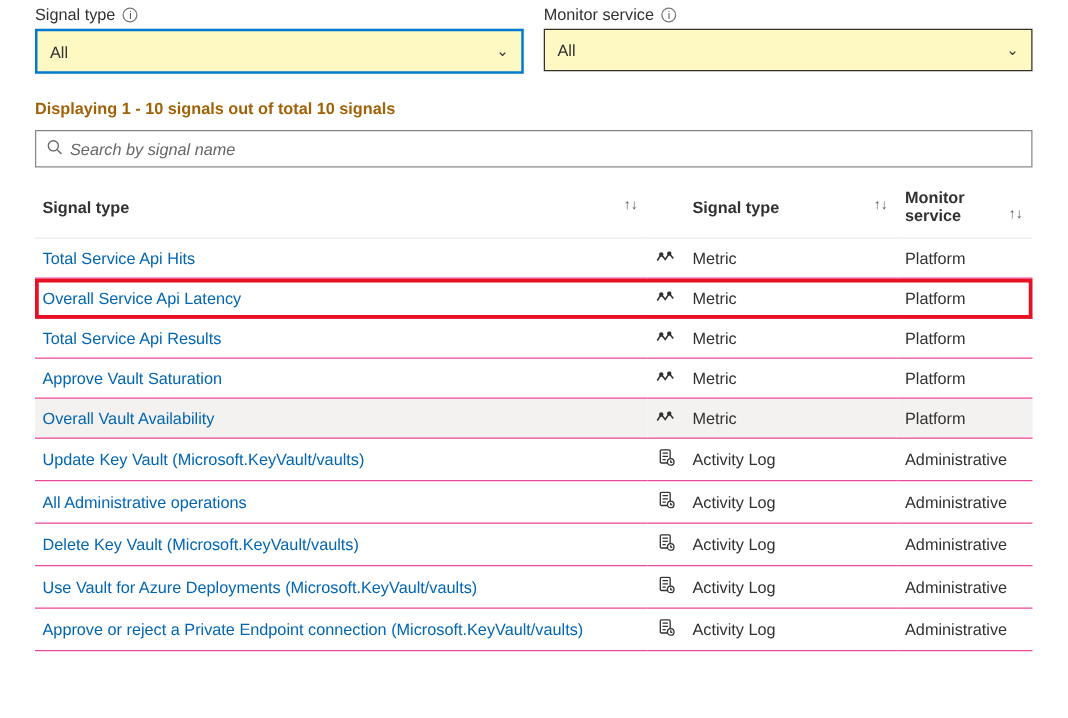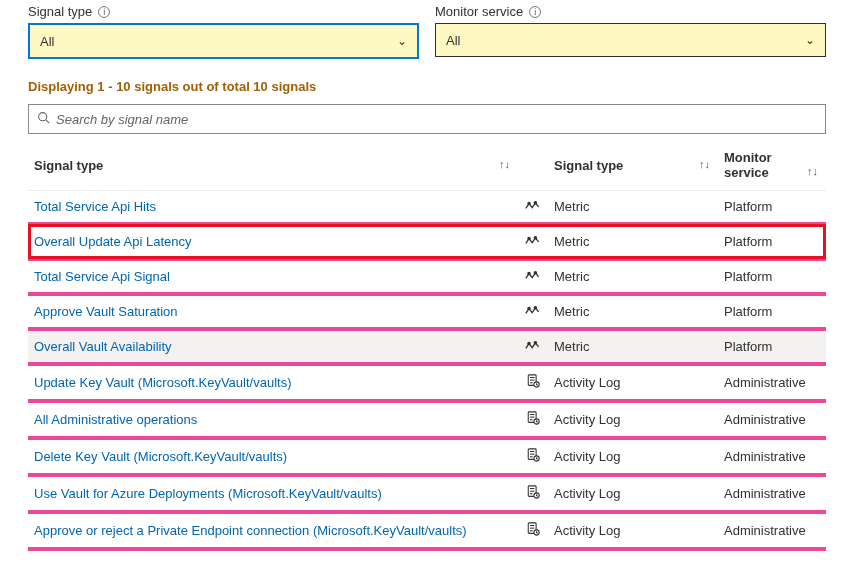--- a/index.html
+++ b/index.html
@@ -17,21 +17,21 @@
     .select-box.active { border: 2px solid #0078d4; }
     .chevron { font-size: 12px; }
     .displaying { font-size: 13px; font-weight: 600; color: #a16207; margin-bottom: 10px; }
     .search-box { display: flex; align-items: center; border: 1px solid #8a8886; height: 30px; padding: 0 8px; margin-bottom: 6px; gap: 6px; }
     .search-icon { font-size: 13px; color: #666; transform: rotate(0deg); }
     .search-input { border: none; outline: none; font-size: 13px; flex: 1; color: #4c1d95; }
     .search-input::placeholder { color: #666; font-style: italic; }
     table.signals { width: 100%; border-collapse: collapse; font-size: 13px; }
     table.signals th { text-align: left; font-weight: 600; color: #323130; padding: 10px 8px 10px 6px; border-bottom: 1px solid #edebe9; }
     table.signals th .sort-icon { font-size: 11px; float: right; color: #555; }
-    table.signals td { padding: 8px 6px 8px 6px; border-bottom: 4px solid #ec4899; vertical-align: middle; }
+    table.signals td { padding: 8px 6px 8px 6px; border-bottom: 1px solid #ec4899; vertical-align: middle; }
     .link { color: #0065b3; cursor: pointer; }
     .icon-cell { width: 24px; text-align: center; }
     .metric-icon { font-size: 13px; letter-spacing: -1px; color: #323130; font-weight: 600; }
     .log-icon { display: inline-block; width: 13px; height: 14px; position: relative; }
     .log-icon svg { width: 13px; height: 14px; }
     tr.highlight { outline: 3px solid #e81123; outline-offset: -3px; }
     tr.hovered { background: #f3f2f1; padding-left: 12px; }
     .col-name { width: 490px; }
     .col-type { width: 170px; }
     .col-service { width: auto; }
@@ -100,31 +100,31 @@
           <td><span class="link">Total Service Api Hits</span></td>
           <td class="icon-cell"><span class="metric-icon"><svg width="16" height="10" viewBox="0 0 20 12" stroke="#323130" stroke-width="1.6" fill="none">
                 <path d="M1 9 L5 3 L9 8 L13 2 L17 7"></path>
                 <circle cx="5" cy="3" r="1.4" fill="#323130"></circle>
                 <circle cx="13" cy="2" r="1.4" fill="#323130"></circle>
               </svg></span></td>
           <td>Metric</td>
           <td>Platform</td>
         </tr>
         <tr class="highlight">
-          <td><span class="link">Overall Update Api Latency</span></td>
-          <td class="icon-cell"><span class="metric-icon"><svg width="16" height="10" viewBox="0 0 20 12" stroke="#323130" stroke-width="1.6" fill="none">
-                <path d="M1 9 L5 3 L9 8 L13 2 L17 7"></path>
-                <circle cx="5" cy="3" r="1.4" fill="#323130"></circle>
-                <circle cx="13" cy="2" r="1.4" fill="#323130"></circle>
-              </svg></span></td>
-          <td>Metric</td>
-          <td>Platform</td>
-        </tr>
-        <tr>
-          <td><span class="link">Total Service Api Signal</span></td>
+          <td><span class="link">Overall Service Api Latency</span></td>
+          <td class="icon-cell"><span class="metric-icon"><svg width="16" height="10" viewBox="0 0 20 12" stroke="#323130" stroke-width="1.6" fill="none">
+                <path d="M1 9 L5 3 L9 8 L13 2 L17 7"></path>
+                <circle cx="5" cy="3" r="1.4" fill="#323130"></circle>
+                <circle cx="13" cy="2" r="1.4" fill="#323130"></circle>
+              </svg></span></td>
+          <td>Metric</td>
+          <td>Platform</td>
+        </tr>
+        <tr>
+          <td><span class="link">Total Service Api Results</span></td>
           <td class="icon-cell"><span class="metric-icon"><svg width="16" height="10" viewBox="0 0 20 12" stroke="#323130" stroke-width="1.6" fill="none">
                 <path d="M1 9 L5 3 L9 8 L13 2 L17 7"></path>
                 <circle cx="5" cy="3" r="1.4" fill="#323130"></circle>
                 <circle cx="13" cy="2" r="1.4" fill="#323130"></circle>
               </svg></span></td>
           <td>Metric</td>
           <td>Platform</td>
         </tr>
         <tr>
           <td><span class="link">Approve Vault Saturation</span></td>

